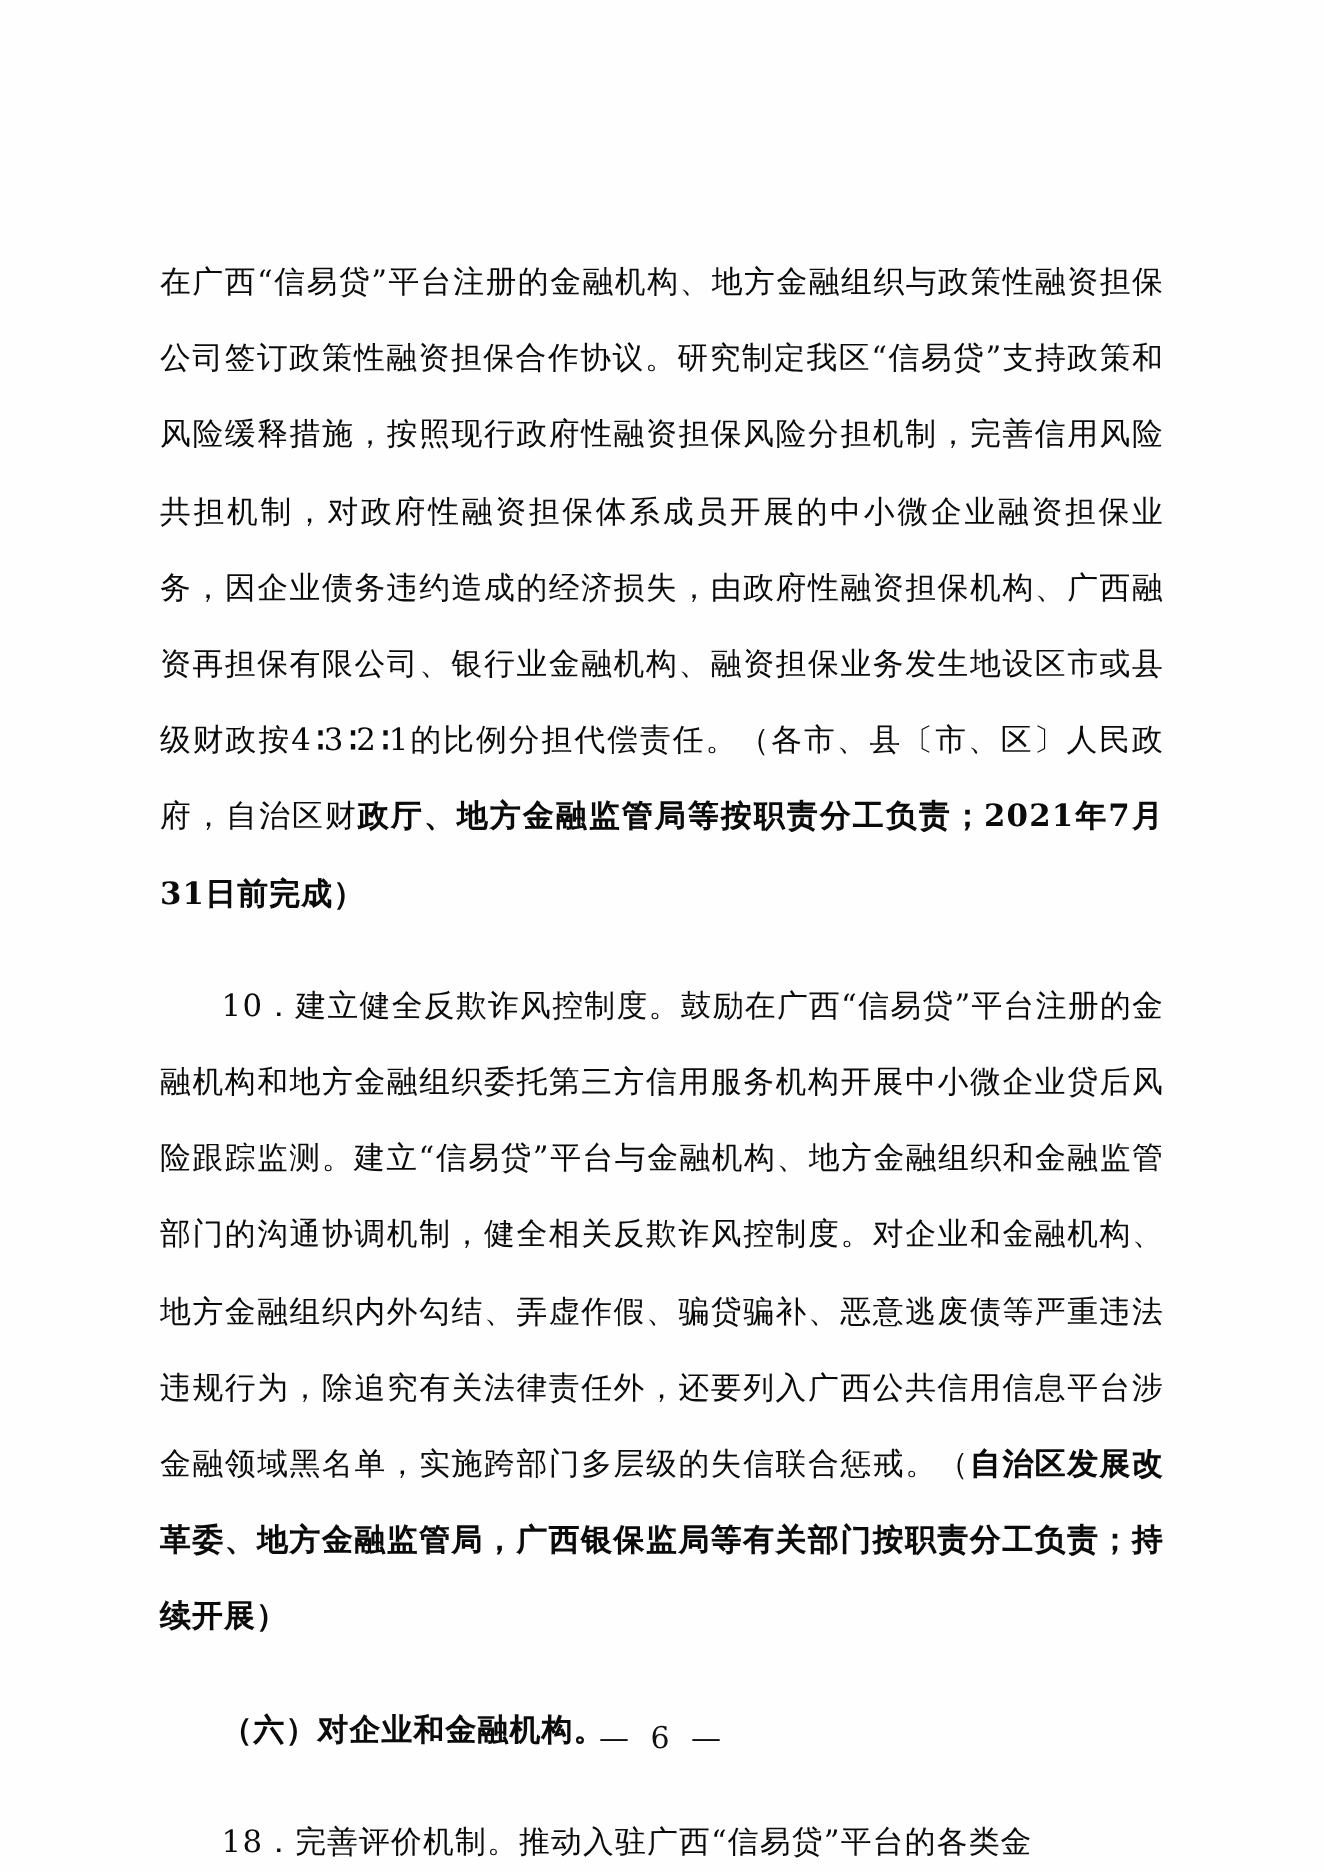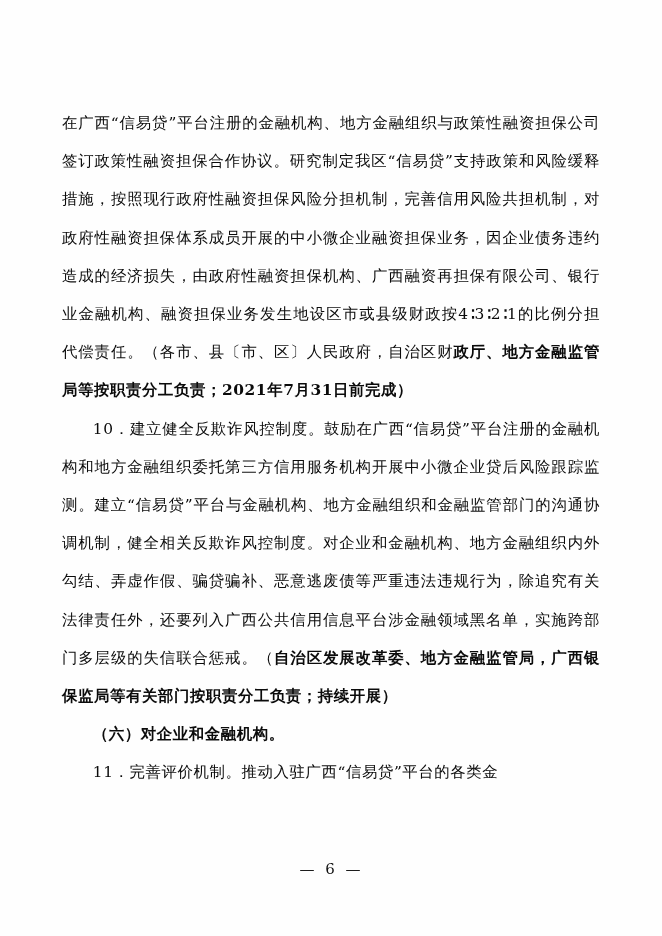--- a/index.html
+++ b/index.html
@@ -23,21 +23,21 @@
     padding: 104px 62px 0 62px;
   }
   .doc-body {
     font-size: 15.4px;
     line-height: 38.2px;
     text-align: justify;
     text-justify: inter-ideograph;
     letter-spacing: 0.6px;
   }
   .para {
-    margin: 0;
+    margin: 18px;
     text-indent: 0;
   }
   .para.indent {
     text-indent: 2em;
   }
   .bold {
     font-weight: bold;
   }
   .pager {
     position: absolute;
@@ -56,20 +56,20 @@
   }
 </style>
 </head>
 <body>
 
 <div class="page">
   <div class="doc-body" id="doc-body">
       <p class="para"><span>在广西“信易贷”平台注册的金融机构、地方金融组织与政策性融资担保公司签订政策性融资担保合作协议。研究制定我区“信易贷”支持政策和风险缓释措施，按照现行政府性融资担保风险分担机制，完善信用风险共担机制，对政府性融资担保体系成员开展的中小微企业融资担保业务，因企业债务违约造成的经济损失，由政府性融资担保机构、广西融资再担保有限公司、银行业金融机构、融资担保业务发生地设区市或县级财政按4∶3∶2∶1的比例分担代偿责任。（各市、县〔市、区〕人民政府，自治区财</span><span class="bold">政厅、地方金融监管局等按职责分工负责；2021年7月31日前完成）</span></p>
       <p class="para indent"><span>10．建立健全反欺诈风控制度。鼓励在广西“信易贷”平台注册的金融机构和地方金融组织委托第三方信用服务机构开展中小微企业贷后风险跟踪监测。建立“信易贷”平台与金融机构、地方金融组织和金融监管部门的沟通协调机制，健全相关反欺诈风控制度。对企业和金融机构、地方金融组织内外勾结、弄虚作假、骗贷骗补、恶意逃废债等严重违法违规行为，除追究有关法律责任外，还要列入广西公共信用信息平台涉金融领域黑名单，实施跨部门多层级的失信联合惩戒。（</span><span class="bold">自治区发展改革委、地方金融监管局，广西银保监局等有关部门按职责分工负责；持续开展）</span></p>
       <p class="para indent"><span class="bold">（六）对企业和金融机构。</span></p>
-      <p class="para indent"><span>11．完善评价机制。推动入驻广西“信易贷”平台的各类金</span></p>
+      <p class="para indent"><span>18．完善评价机制。推动入驻广西“信易贷”平台的各类金</span></p>
     </div>
   <div class="pager">
     <span class="dash">—</span>
     <span>6</span>
     <span class="dash">—</span>
   </div>
 </div>
 
 </body></html>

